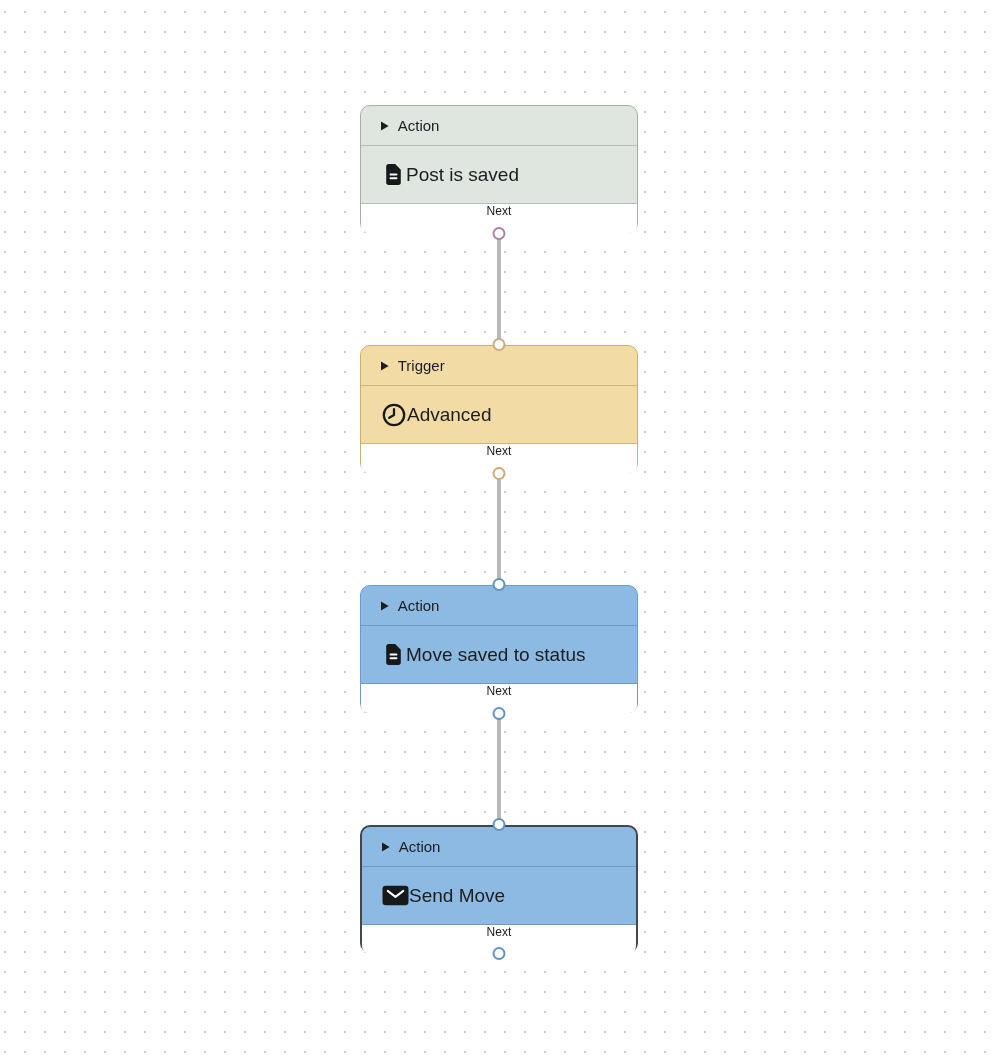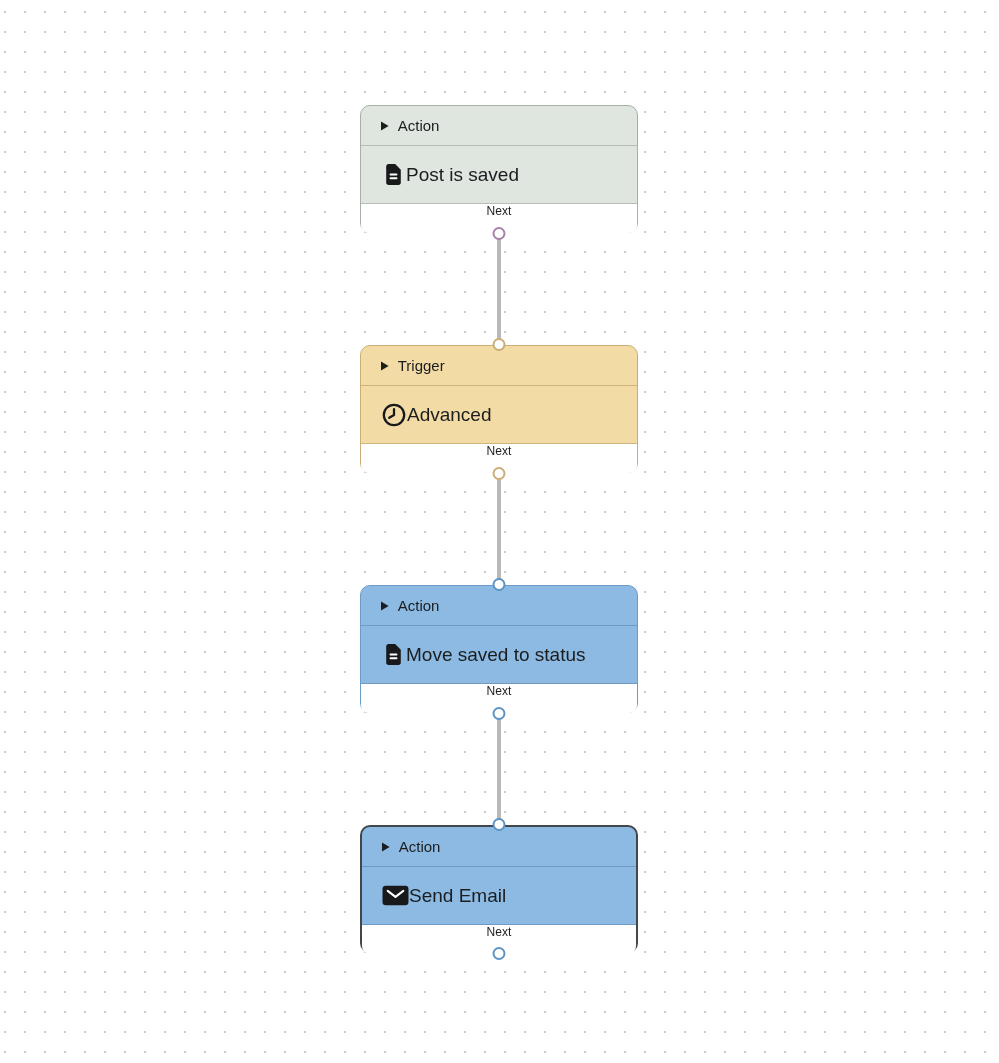--- a/index.html
+++ b/index.html
@@ -176,21 +176,21 @@
       <span class="tri">▶</span>
       <span>Action</span>
     </div>
     <div class="node-body">
       <span class="nicon">
         <svg width="27" height="21" viewBox="0 0 26 20">
             <rect x="0.5" y="0.5" width="25" height="19" rx="3.2" fill="#17191b"></rect>
             <polyline points="5.5 5.5 13 11.3 20.5 5.5" fill="none" stroke="#fff" stroke-width="2" stroke-linecap="round" stroke-linejoin="round"></polyline>
           </svg>
       </span>
-      <span>Send Email</span>
+      <span>Send Move</span>
     </div>
     <div class="node-footer">
       <span>Next</span>
     </div>
     <span class="port port-in"></span>
     <span class="port port-out"></span>
   </div>
 
 </div>
 

